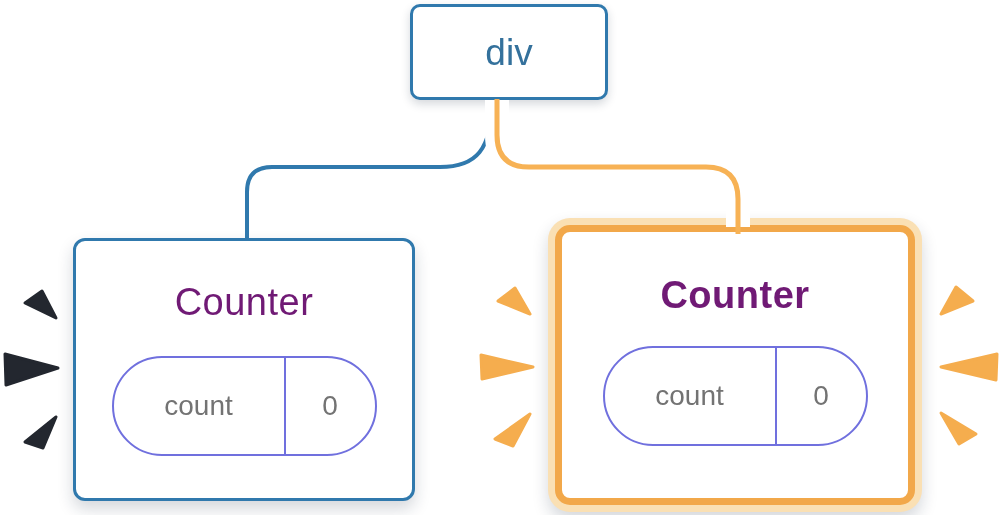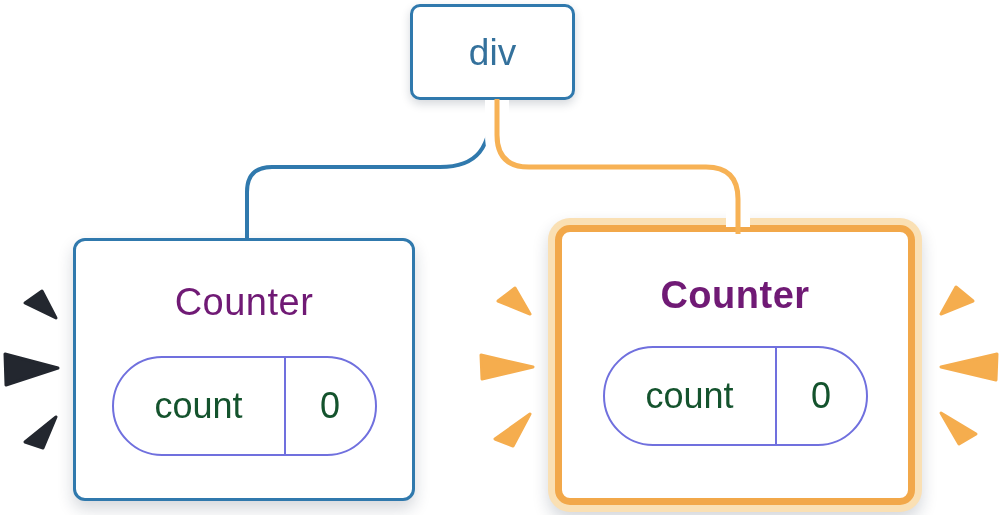--- a/index.html
+++ b/index.html
@@ -11,21 +11,21 @@
     font-family:"Liberation Sans", sans-serif;
   }
   
   .node{
     position:absolute;
     background:#ffffff;
     border:3px solid #3079AD;
     box-sizing:border-box;
   }
   .root-node{
-    left:410px;top:4px;width:165px;height:96px;
+    left:410px;top:4px;width:198px;height:96px;
     border-radius:10px;
     display:flex;align-items:center;justify-content:center;
     box-shadow:0 4px 10px rgba(20,40,60,0.18);
   }
   .root-node .label{
     font-size:37px;color:#34719C;line-height:1;
   }
   .counter-left{
     left:73px;top:238px;width:342px;height:263px;
     border-radius:12px;
@@ -72,21 +72,21 @@
     flex:0 0 172px;
     border-right:2px solid #7070DE;
     display:flex;align-items:center;justify-content:center;
     box-sizing:border-box;
   }
   .pill .value-cell{
     flex:1 1 auto;
     display:flex;align-items:center;justify-content:center;
   }
   .pill .state-text{
-    font-size:36px;color:#14532d;line-height:1;
+    font-size:28px;color:#737373;line-height:1;
   }
   
   .scene{
     position:absolute;left:0;top:0;width:999px;height:515px;
     pointer-events:none;
   }
 </style>
 </head>
 <body>
 

